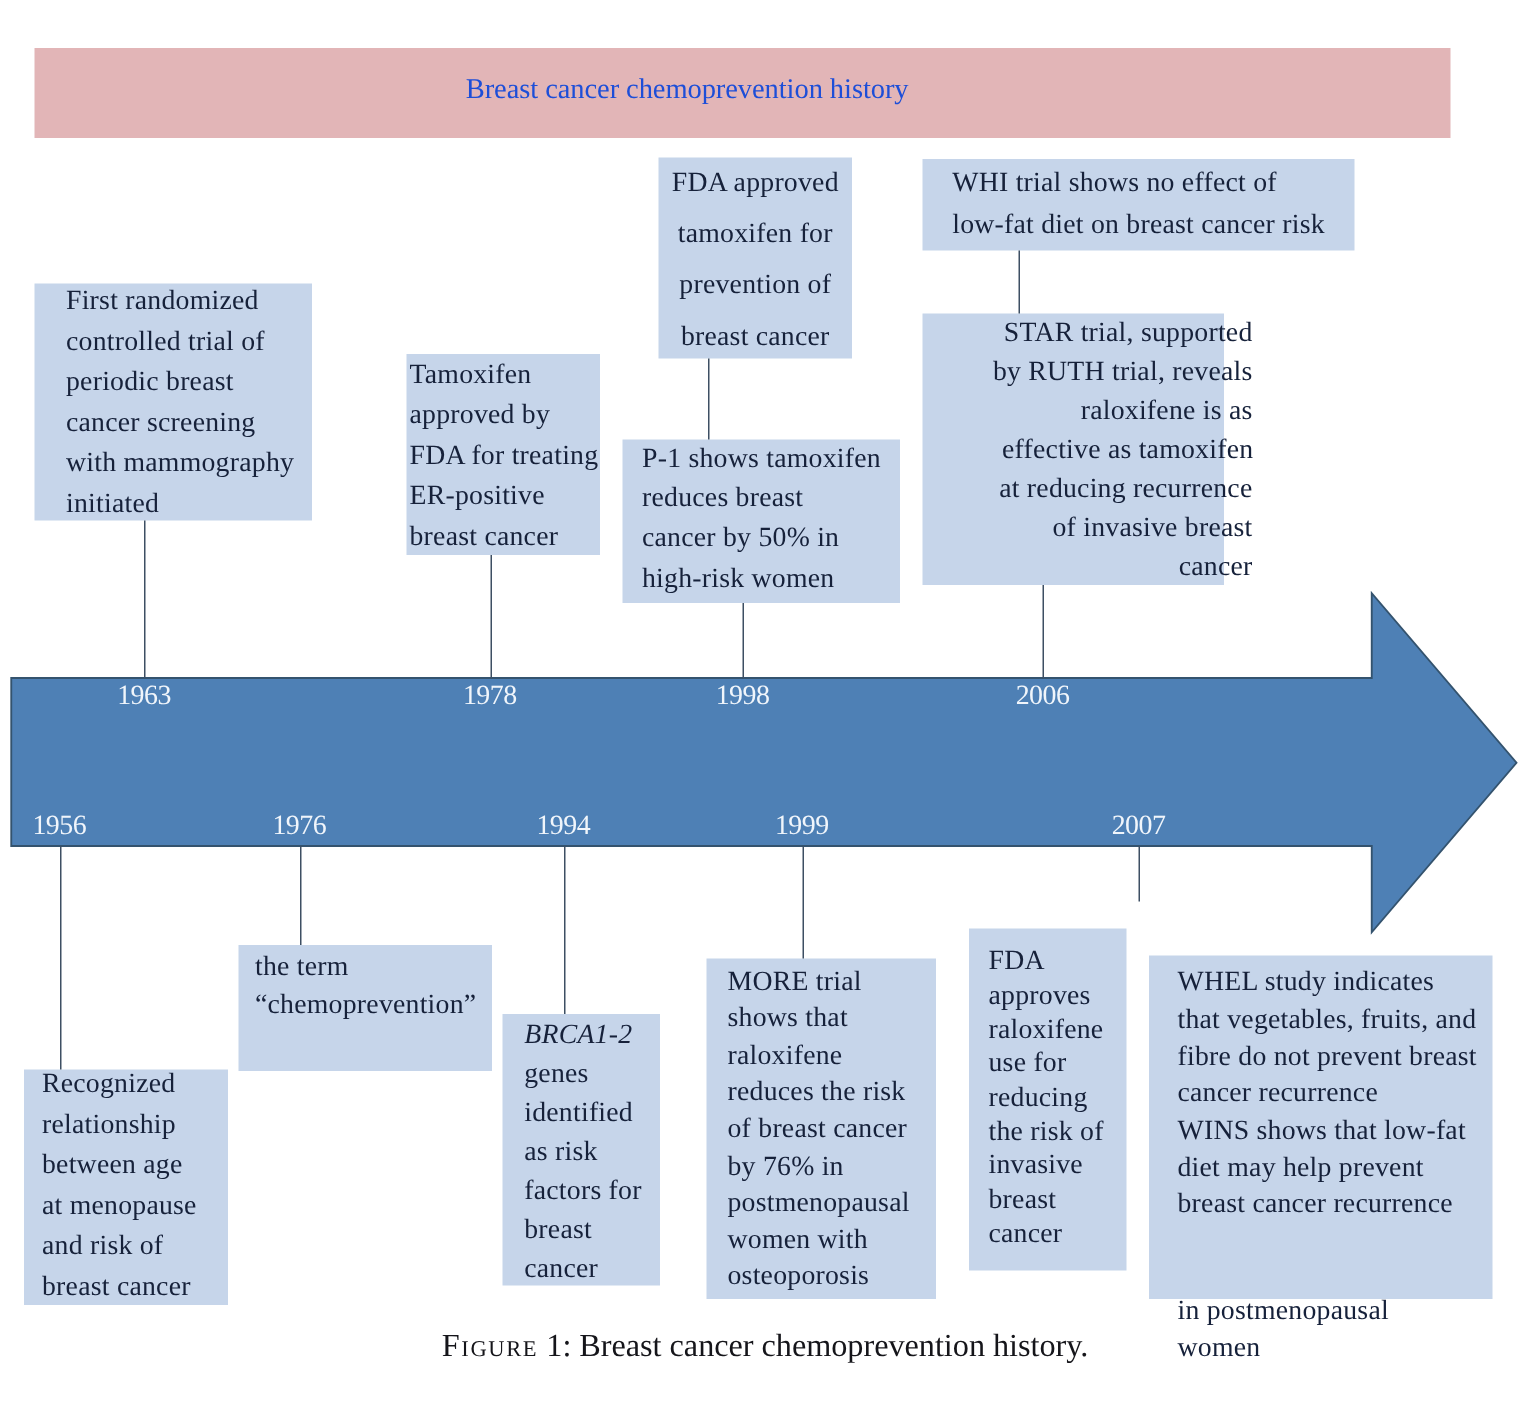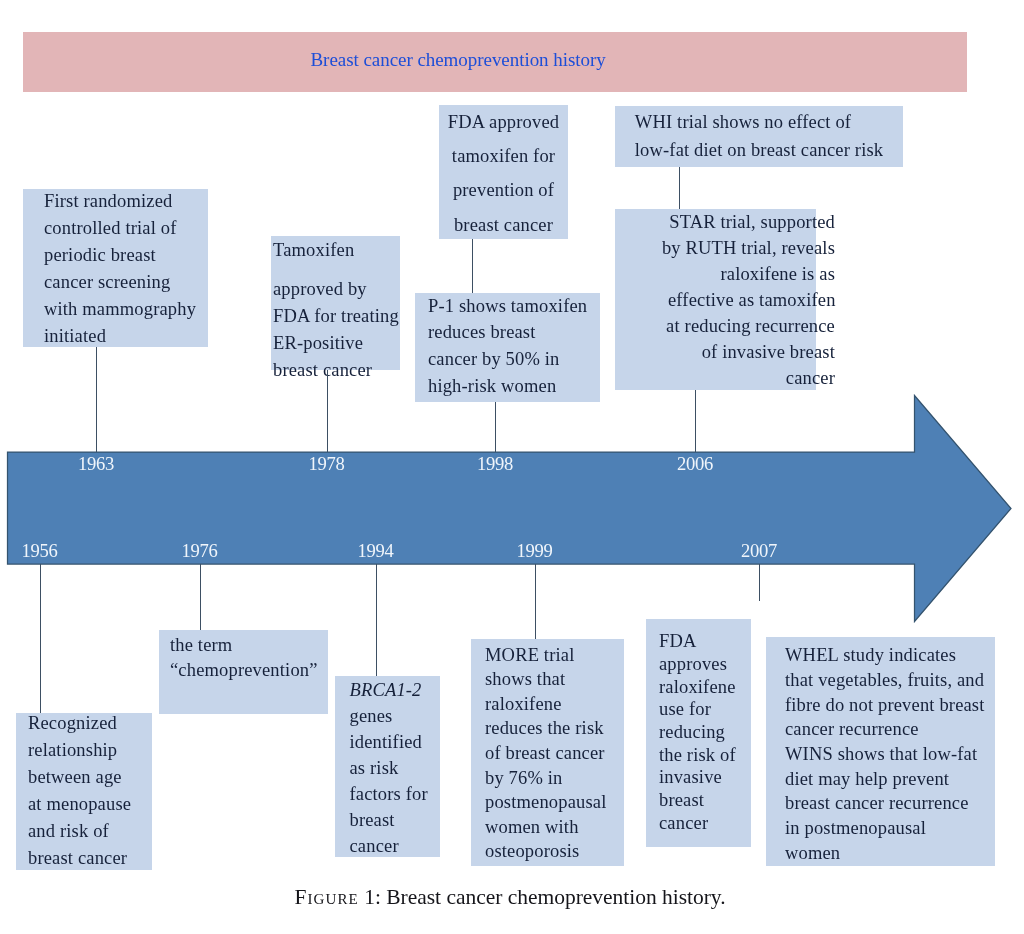--- a/index.html
+++ b/index.html
@@ -43,21 +43,21 @@
         <span class="ln" style="line-height: 26.9px;">First randomized</span>
         <span class="ln" style="line-height: 26.9px;">controlled trial of</span>
         <span class="ln" style="line-height: 26.9px;">periodic breast</span>
         <span class="ln" style="line-height: 26.9px;">cancer screening</span>
         <span class="ln" style="line-height: 26.9px;">with mammography</span>
         <span class="ln" style="line-height: 26.9px;">initiated</span>
       </div>
       <div class="box" style="left: 271px; top: 236px; width: 129px; height: 134px;"></div>
       <div style="position: absolute; left: 271px; top: 237.121px; width: 129px; text-align: left; padding-left: 2px; box-sizing: border-box;">
         <span class="ln" style="line-height: 26.9px;">Tamoxifen</span>
-        <span class="ln" style="line-height: 26.9px; margin-top: 12px;">approved by</span>
+        <span class="ln" style="line-height: 26.9px;">approved by</span>
         <span class="ln" style="line-height: 26.9px;">FDA for treating</span>
         <span class="ln" style="line-height: 26.9px;">ER-positive</span>
         <span class="ln" style="line-height: 26.9px;">breast cancer</span>
       </div>
       <div class="box" style="left: 439px; top: 105px; width: 129px; height: 134px;"></div>
       <div style="position: absolute; left: 439px; top: 104.971px; width: 124px; text-align: center;">
         <span class="ln" style="line-height: 34.2px; position: relative; left: 2.5px;">FDA approved</span>
         <span class="ln" style="line-height: 34.2px; position: relative; left: 2.5px;">tamoxifen for</span>
         <span class="ln" style="line-height: 34.2px; position: relative; left: 2.5px;">prevention of</span>
         <span class="ln" style="line-height: 34.2px; position: relative; left: 2.5px;">breast cancer</span>
@@ -134,21 +134,21 @@
       </div>
       <div class="box" style="left: 766px; top: 637px; width: 229px; height: 229px;"></div>
       <div style="position: absolute; left: 766px; top: 643.221px; width: 229px; text-align: left; padding-left: 19px; box-sizing: border-box;">
         <span class="ln" style="line-height: 24.7px;">WHEL study indicates</span>
         <span class="ln" style="line-height: 24.7px;">that vegetables, fruits, and</span>
         <span class="ln" style="line-height: 24.7px;">fibre do not prevent breast</span>
         <span class="ln" style="line-height: 24.7px;">cancer recurrence</span>
         <span class="ln" style="line-height: 24.7px;">WINS shows that low-fat</span>
         <span class="ln" style="line-height: 24.7px;">diet may help prevent</span>
         <span class="ln" style="line-height: 24.7px;">breast cancer recurrence</span>
-        <span class="ln" style="line-height: 24.7px;">in postmenopausal</span>
+        <span class="ln" style="line-height: 24.7px; margin-top: 46px;">in postmenopausal</span>
         <span class="ln" style="line-height: 24.7px;">women</span>
       </div>
       <div class="conn" style="left: 96px; top: 347px; height: 105px;"></div>
       <div class="conn" style="left: 326.5px; top: 370px; height: 82px;"></div>
       <div class="conn" style="left: 471.5px; top: 239px; height: 54px;"></div>
       <div class="conn" style="left: 495px; top: 402px; height: 50px;"></div>
       <div class="conn" style="left: 679px; top: 167px; height: 42px;"></div>
       <div class="conn" style="left: 695px; top: 390px; height: 62px;"></div>
       <div class="conn" style="left: 39.5px; top: 564px; height: 149px;"></div>
       <div class="conn" style="left: 199.5px; top: 564px; height: 66px;"></div>

